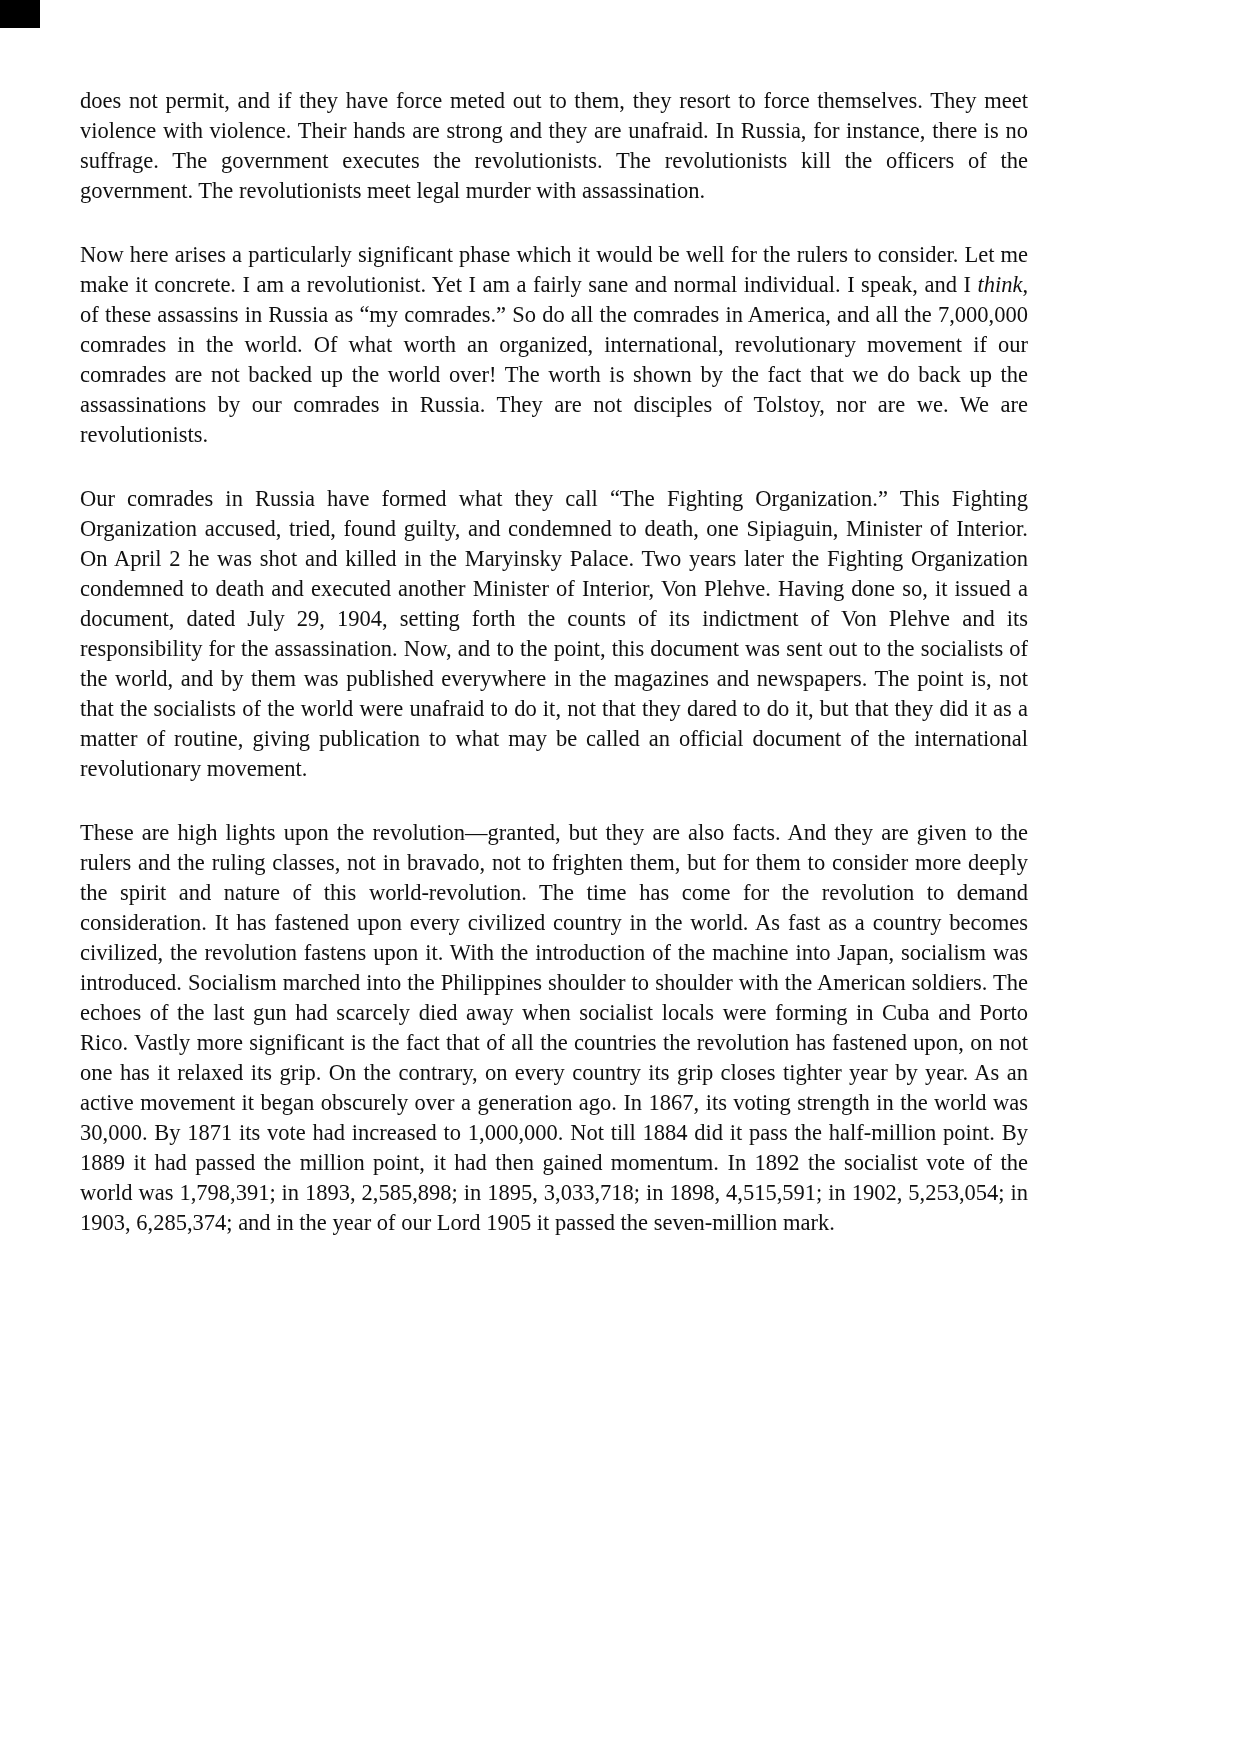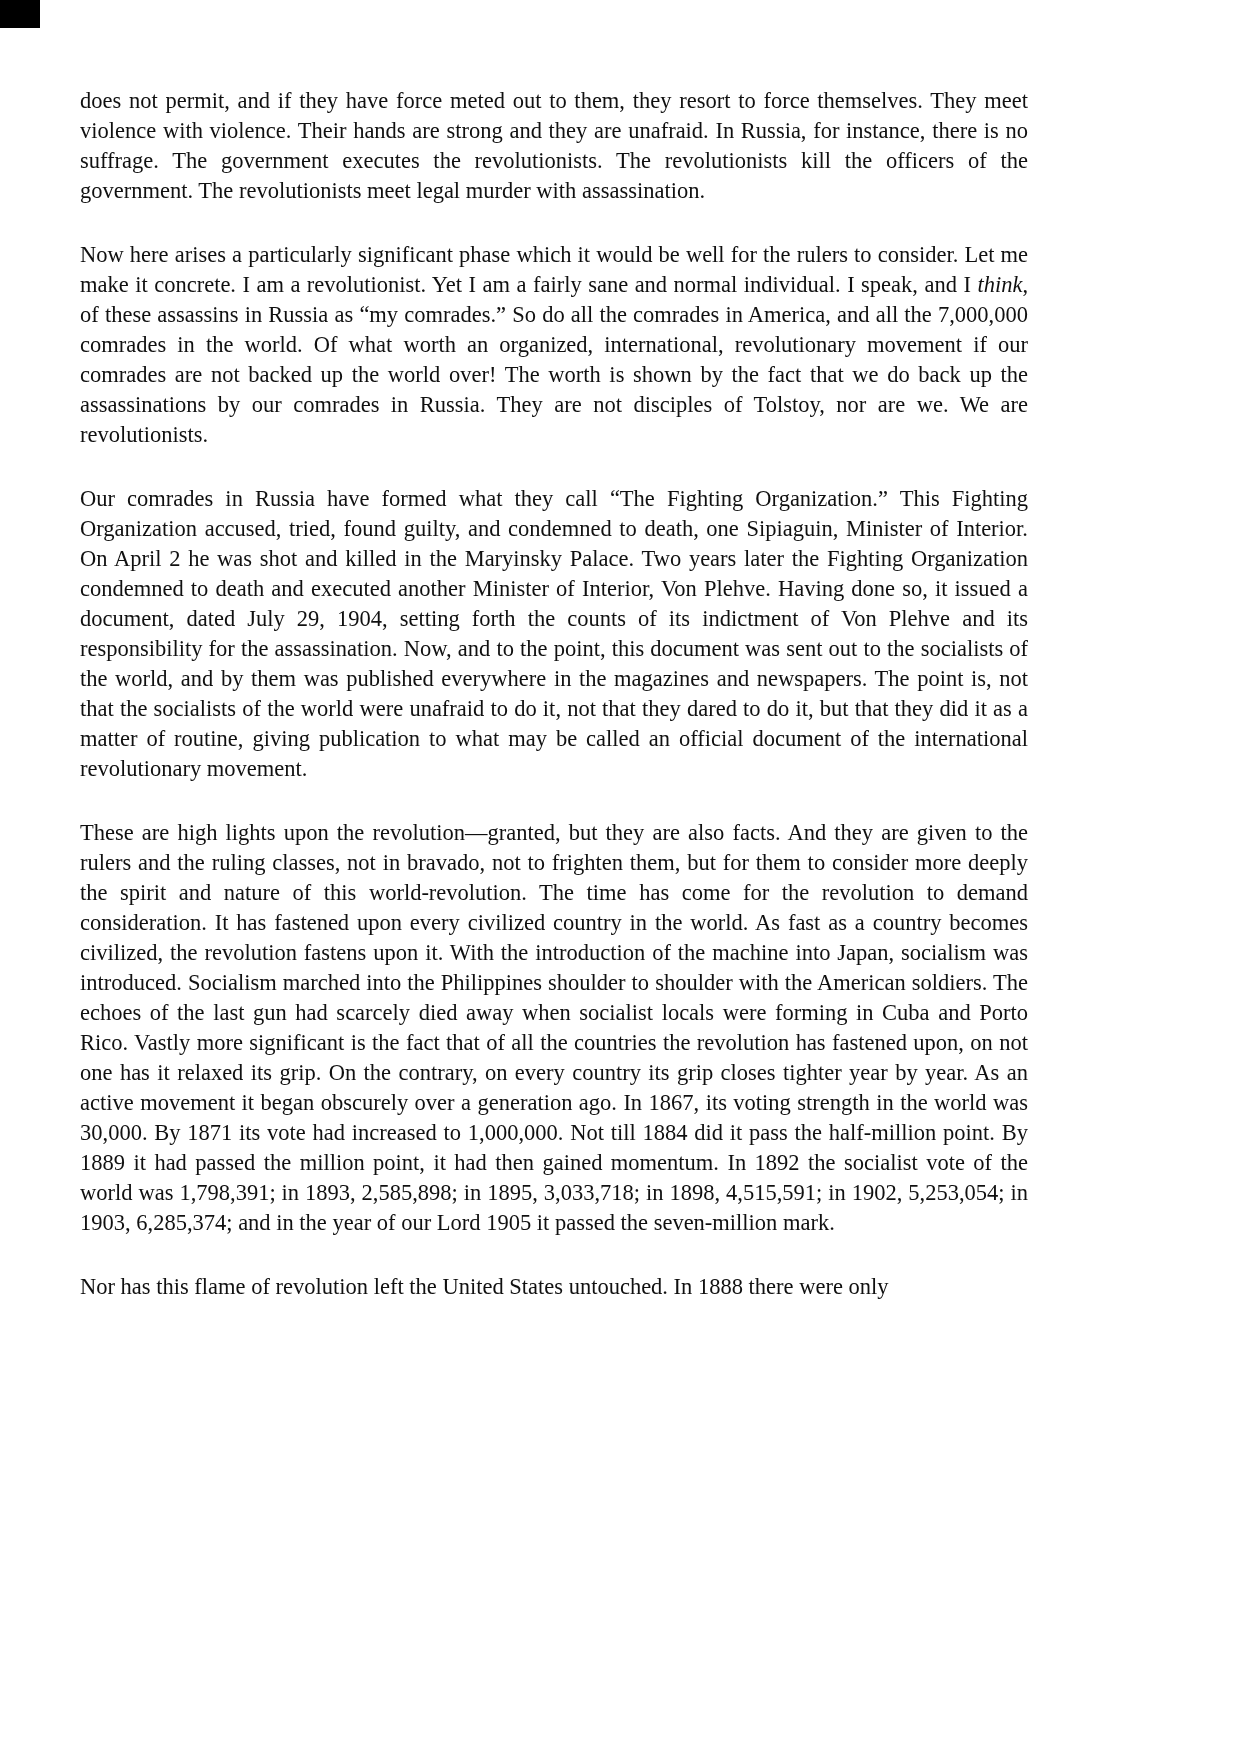--- a/index.html
+++ b/index.html
@@ -50,15 +50,14 @@
 <div class="page">
 
   <p class="para"><span>does not permit, and if they have force meted out to them, they resort to force themselves. They meet violence with violence. Their hands are strong and they are unafraid. In Russia, for instance, there is no suffrage. The government executes the revolutionists. The revolutionists kill the officers of the government. The revolutionists meet legal murder with assassination.</span></p>
 
   <p class="para"><span>Now here arises a particularly significant phase which it would be well for the rulers to consider. Let me make it concrete. I am a revolutionist. Yet I am a fairly sane and normal individual. I speak, and I </span><em>think</em><span>, of these assassins in Russia as “my comrades.” So do all the comrades in America, and all the 7,000,000 comrades in the world. Of what worth an organized, international, revolutionary movement if our comrades are not backed up the world over! The worth is shown by the fact that we do back up the assassinations by our comrades in Russia. They are not disciples of Tolstoy, nor are we. We are revolutionists.</span></p>
 
   <p class="para"><span>Our comrades in Russia have formed what they call “The Fighting Organization.” This Fighting Organization accused, tried, found guilty, and condemned to death, one Sipiaguin, Minister of Interior. On April 2 he was shot and killed in the Maryinsky Palace. Two years later the Fighting Organization condemned to death and executed another Minister of Interior, Von Plehve. Having done so, it issued a document, dated July 29, 1904, setting forth the counts of its indictment of Von Plehve and its responsibility for the assassination. Now, and to the point, this document was sent out to the socialists of the world, and by them was published everywhere in the magazines and newspapers. The point is, not that the socialists of the world were unafraid to do it, not that they dared to do it, but that they did it as a matter of routine, giving publication to what may be called an official document of the international revolutionary movement.</span></p>
 
   <p class="para"><span>These are high lights upon the revolution—granted, but they are also facts. And they are given to the rulers and the ruling classes, not in bravado, not to frighten them, but for them to consider more deeply the spirit and nature of this world-revolution. The time has come for the revolution to demand consideration. It has fastened upon every civilized country in the world. As fast as a country becomes civilized, the revolution fastens upon it. With the introduction of the machine into Japan, socialism was introduced. Socialism marched into the Philippines shoulder to shoulder with the American soldiers. The echoes of the last gun had scarcely died away when socialist locals were forming in Cuba and Porto Rico. Vastly more significant is the fact that of all the countries the revolution has fastened upon, on not one has it relaxed its grip. On the contrary, on every country its grip closes tighter year by year. As an active movement it began obscurely over a generation ago. In 1867, its voting strength in the world was 30,000. By 1871 its vote had increased to 1,000,000. Not till 1884 did it pass the half-million point. By 1889 it had passed the million point, it had then gained momentum. In 1892 the socialist vote of the world was 1,798,391; in 1893, 2,585,898; in 1895, 3,033,718; in 1898, 4,515,591; in 1902, 5,253,054; in 1903, 6,285,374; and in the year of our Lord 1905 it passed the seven-million mark.</span></p>
 
-  <p class="para"><span>Nor has this flame of revolution left the United States untouched. In 1888 there were only</span></p>
 
 </div>
 
 </body></html>

